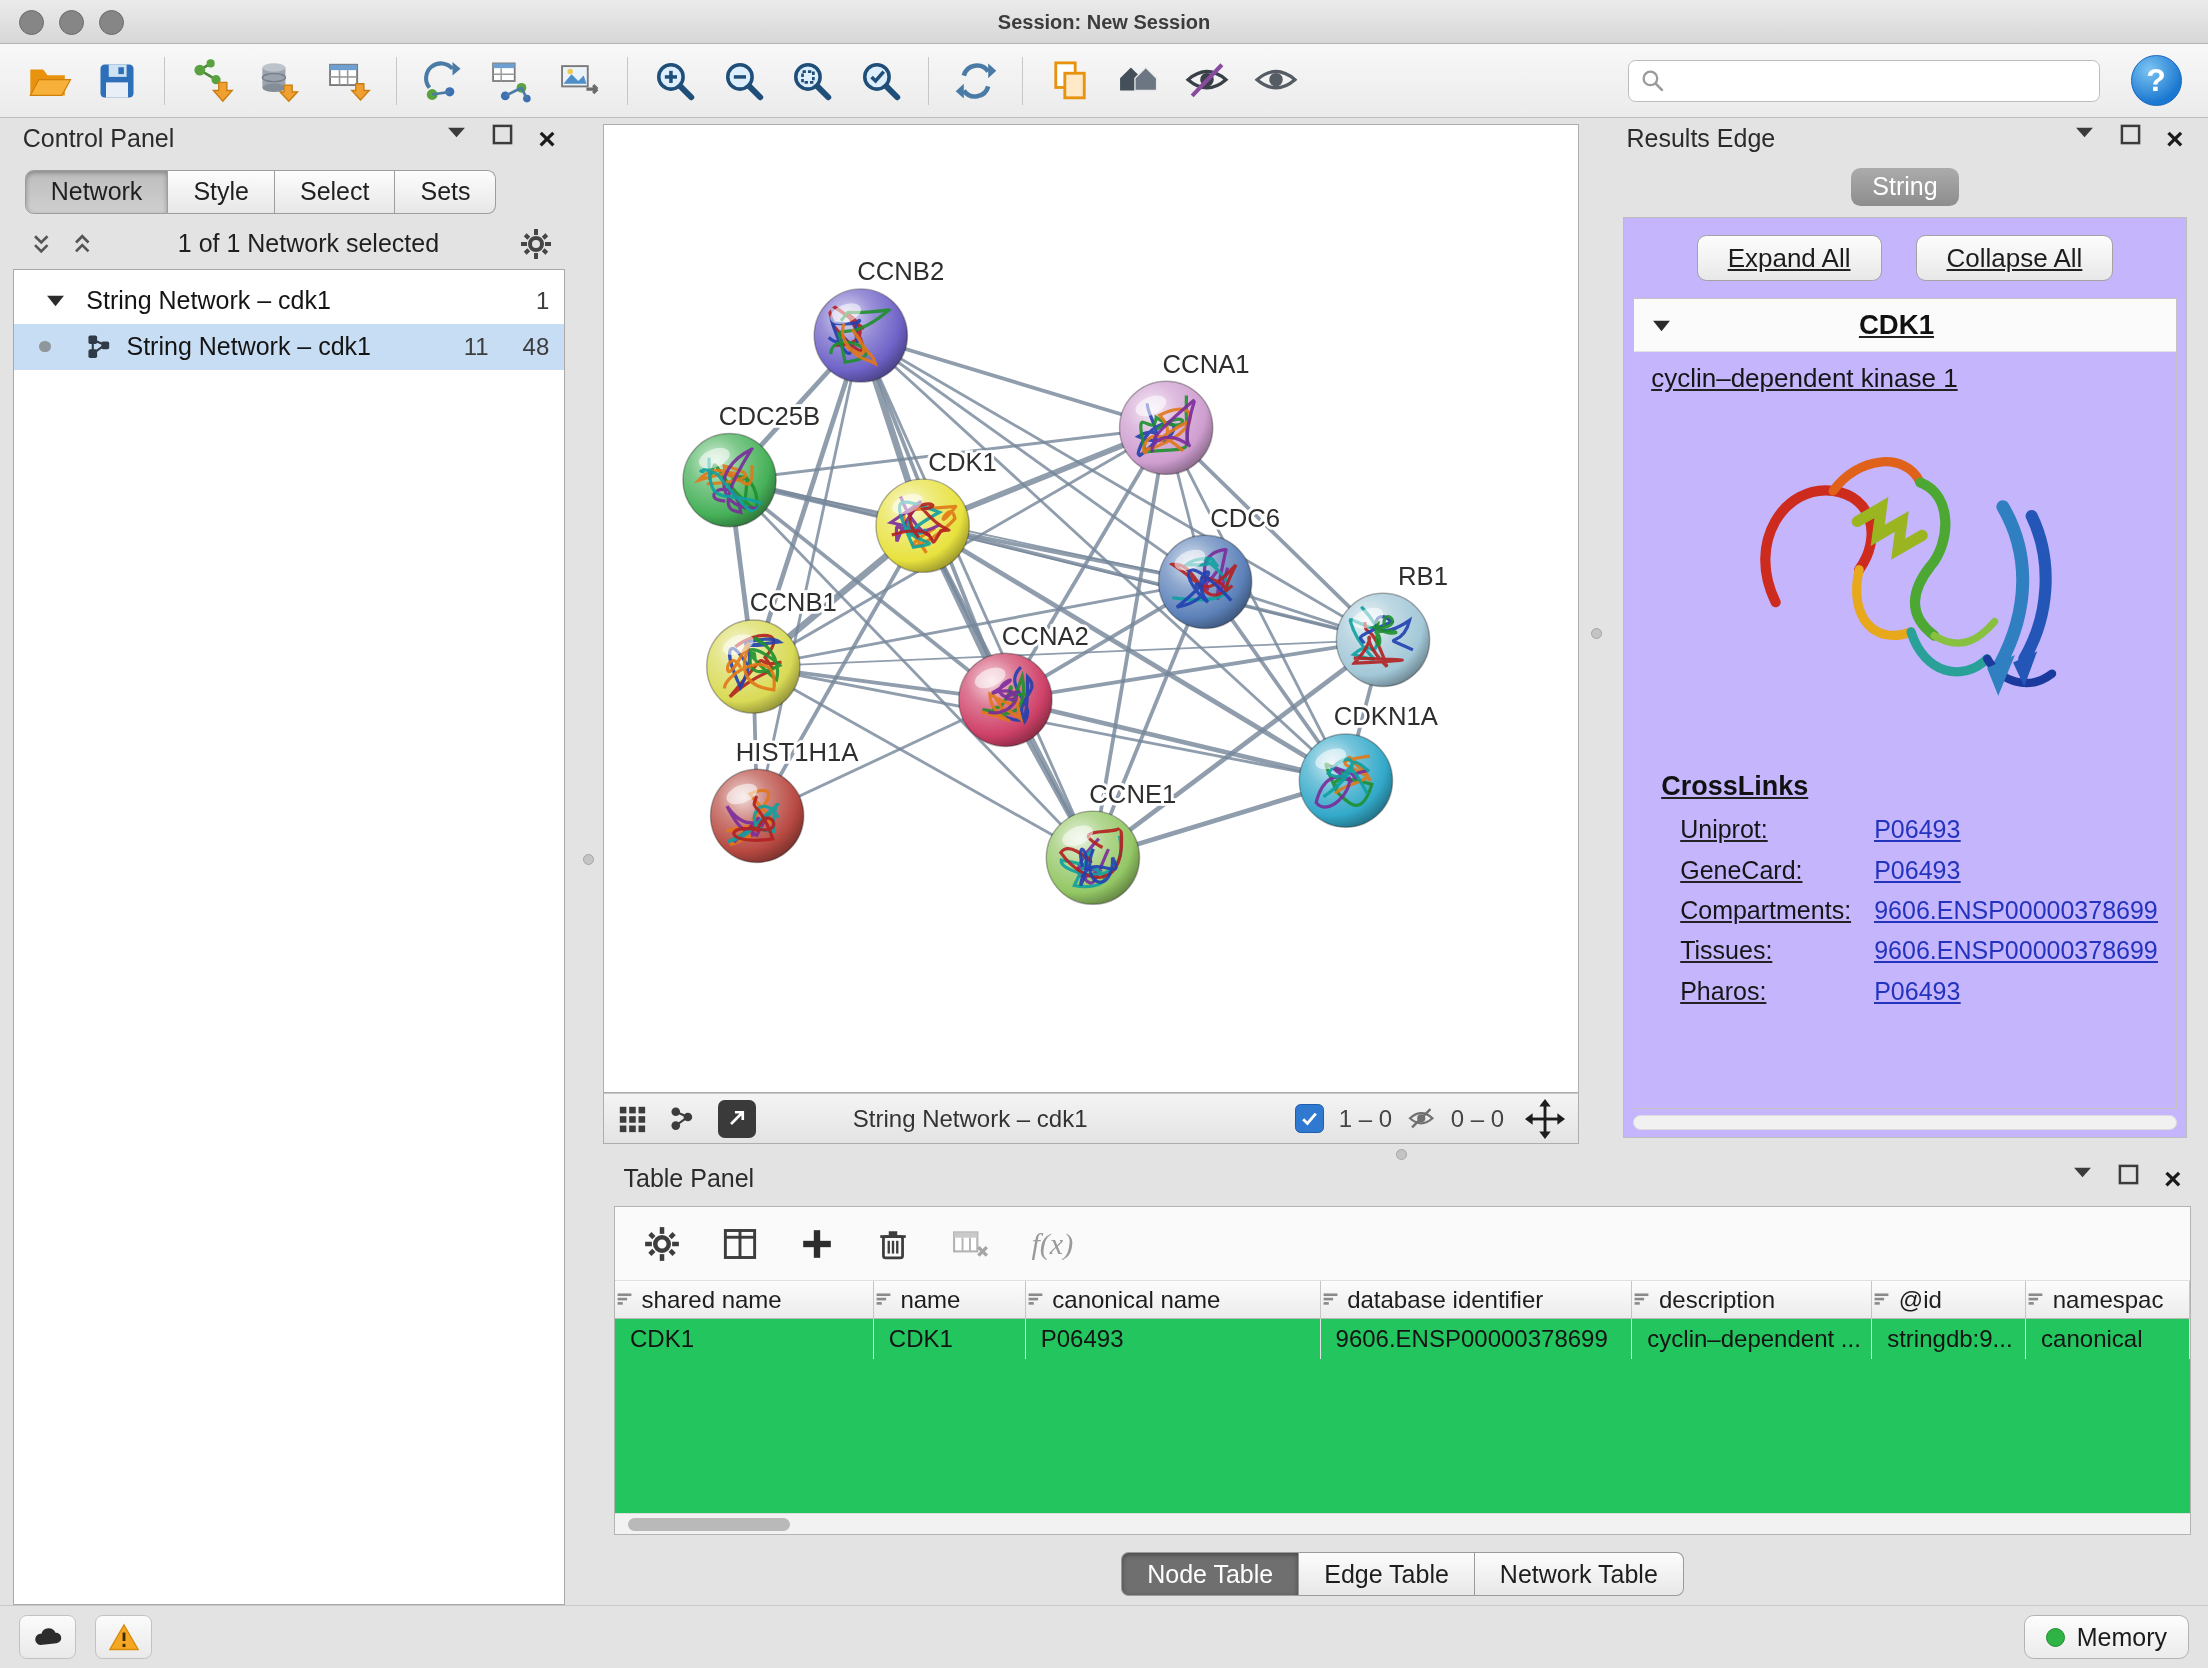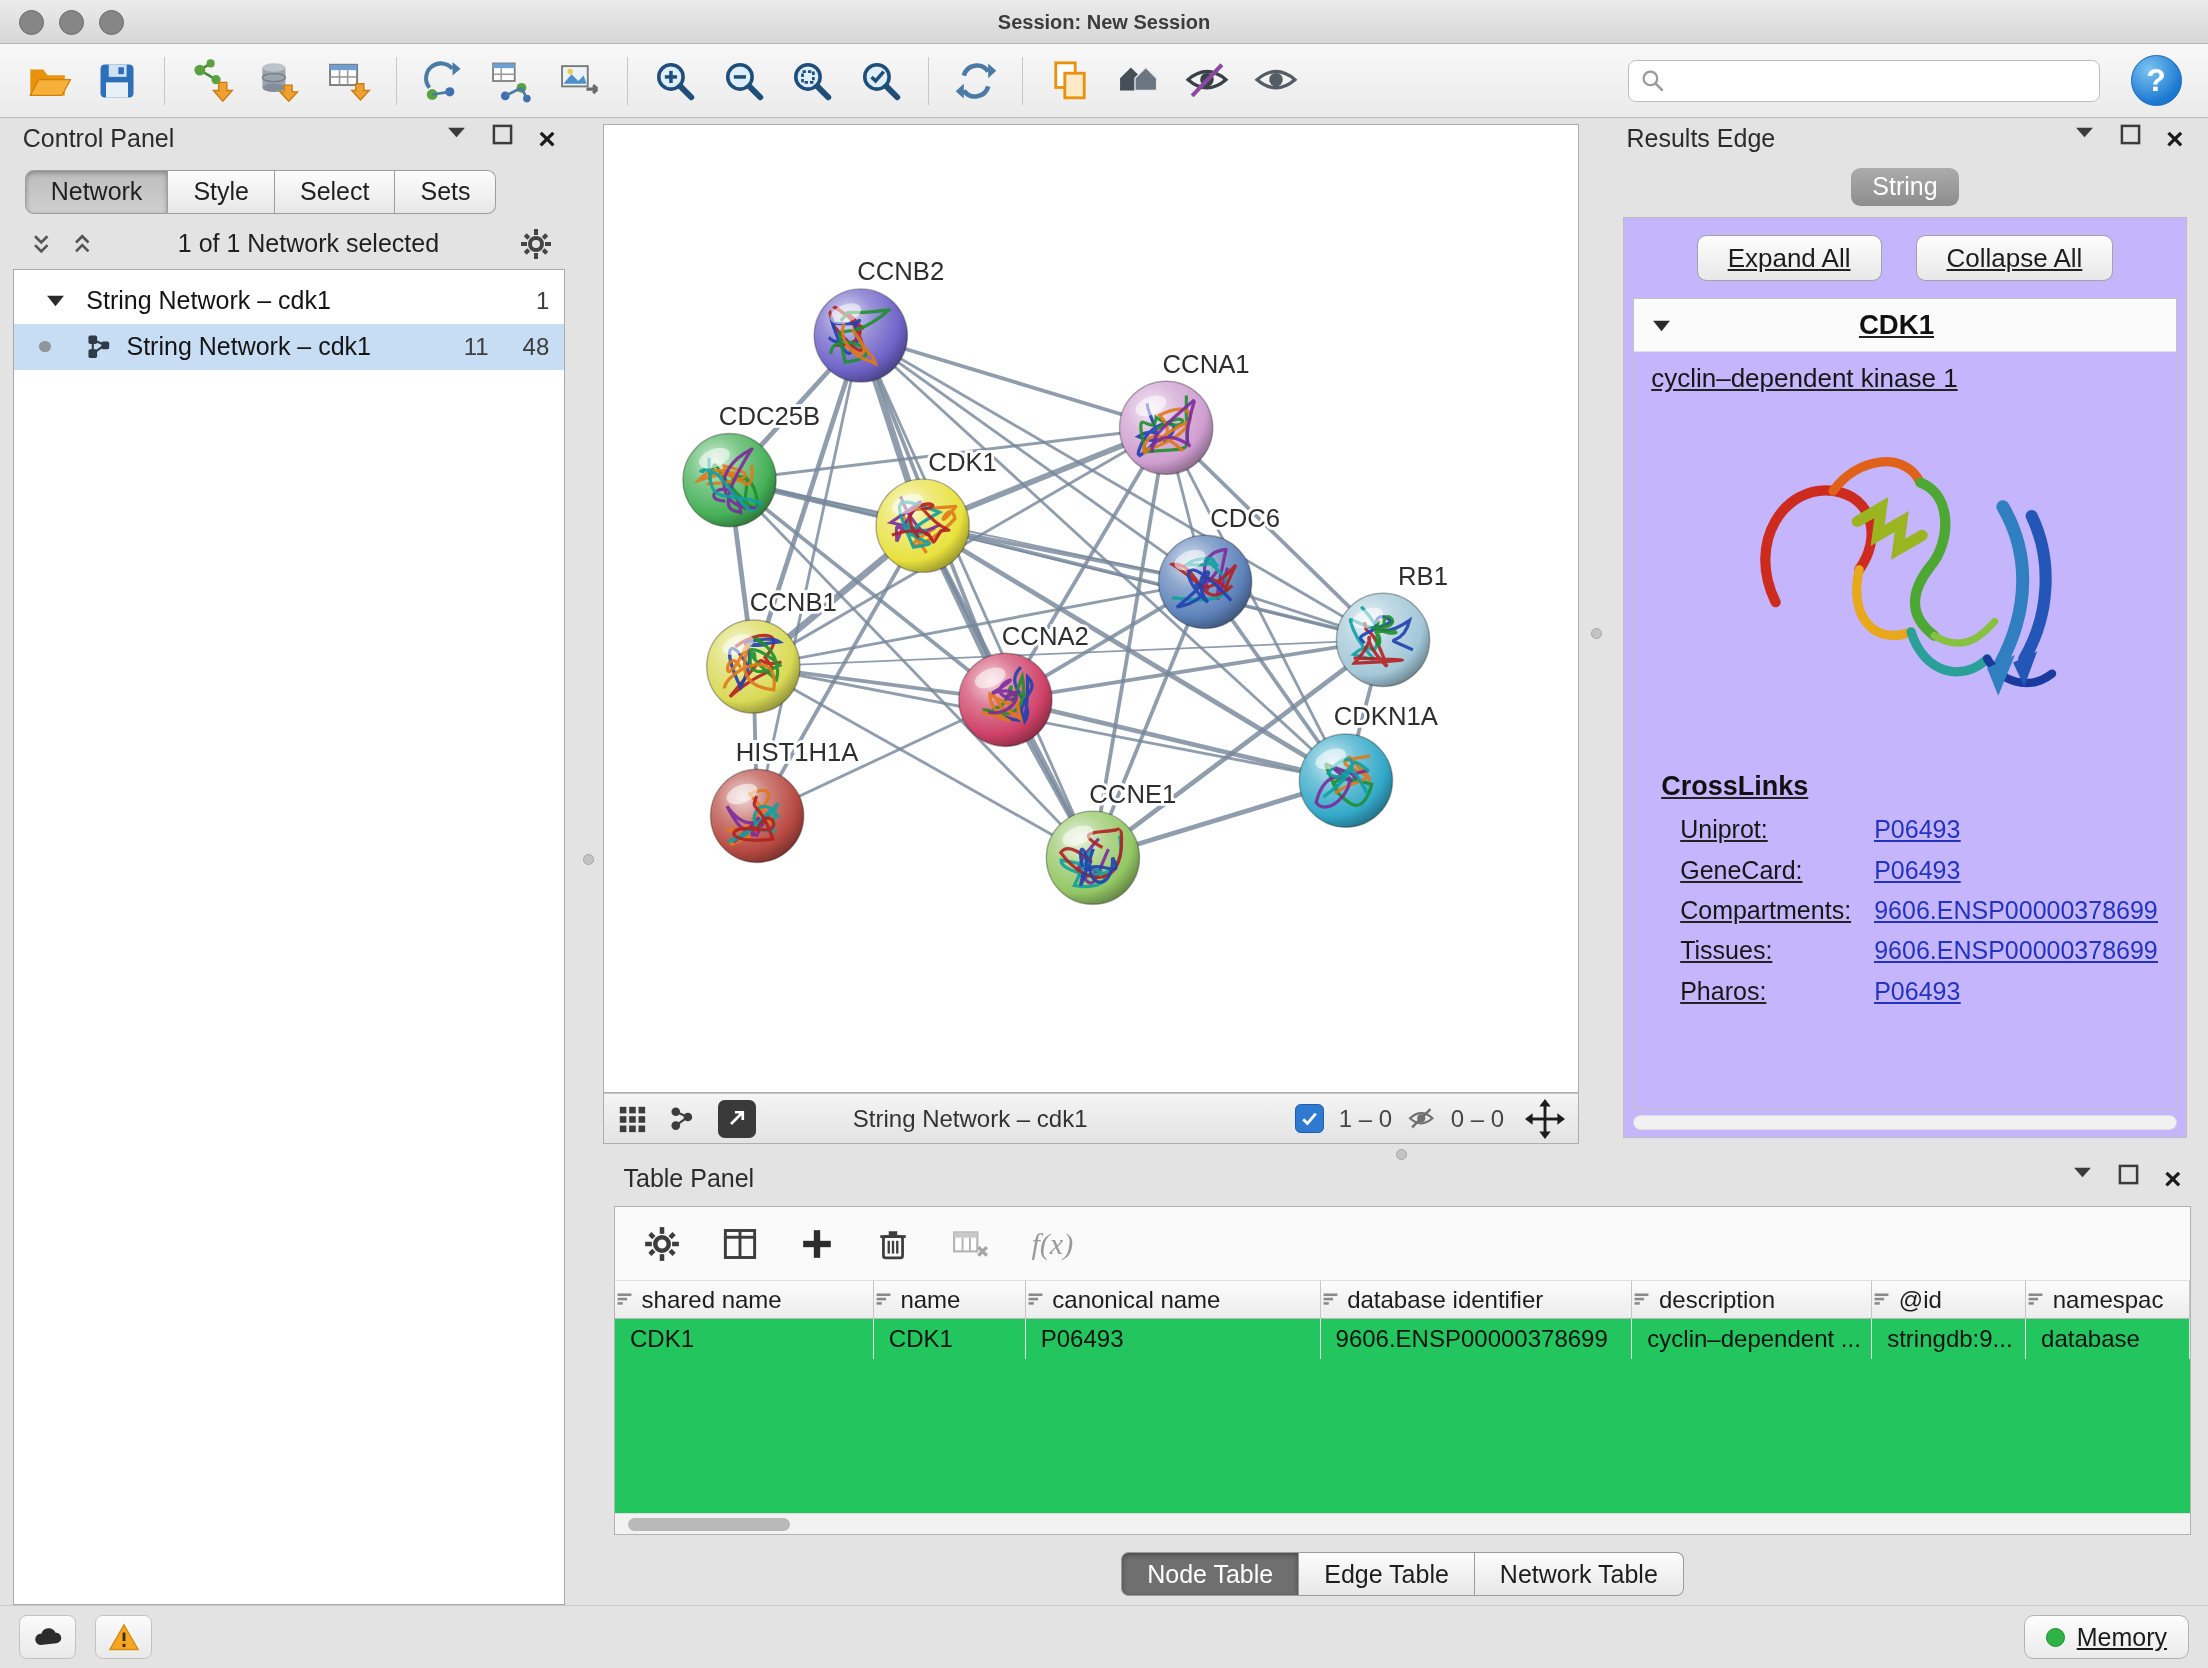--- a/index.html
+++ b/index.html
@@ -113,21 +113,21 @@
   .tp-tab.active { background:#6f6f6f; color:#fff; box-shadow:inset 0 1.9px 4.8px rgba(0,0,0,.35); }
 
   
   .statusbar { position:absolute; left:0; right:0; bottom:0; height:63px; background:#e3e3e3;
     border-top:1px solid #cascade; border-top:1px solid #c9c9c9; display:flex; align-items:center; padding:0 19px; }
   .sb-btn { width:57px; height:44px; border:1px solid #c2c2c2; border-radius:7.6px;
     background:linear-gradient(#fbfbfb,#e9e9e9); display:flex; align-items:center; justify-content:center;
     margin-right:19px; cursor:pointer; }
   .memory-btn { margin-left:auto; height:44px; border:1px solid #b3b3b3; border-radius:9.5px;
     background:linear-gradient(#fdfdfd,#ebebeb); display:flex; align-items:center; gap:11.4px; padding:0 21px;
-    font-size:25px; font-family:inherit; cursor:pointer; color:#1b1b1b;text-decoration:underline; }
+    font-size:25px; font-family:inherit; cursor:pointer; color:#1b1b1b; }
   .memory-dot { width:19px; height:19px; border-radius:50%; background:#2fb344; border:1px solid #1e8c31; }
 
   .split-dot { position:absolute; width:11.4px; height:11.4px; border-radius:50%; background:#c4c4c4; border:1px solid #a5a5a5; cursor:pointer; }
 </style>
 </head>
 <body>
 
 <div class="titlebar">
   <div class="traffic">
     <span class="light"></span>
@@ -916,21 +916,21 @@
           <span>namespac</span>
         </div>
     </div>
     <div class="tp-datarow">
       <div class="td">CDK1</div>
       <div class="td">CDK1</div>
       <div class="td">P06493</div>
       <div class="td">9606.ENSP00000378699</div>
       <div class="td">cyclin–dependent ...</div>
       <div class="td">stringdb:9...</div>
-      <div class="td">database</div>
+      <div class="td">canonical</div>
     </div>
     <div class="tp-fill"></div>
     <div class="tp-hscroll">
         <div class="tp-thumb"></div>
       </div>
   </div>
   <div class="tp-tabs">
     <div class="tp-tab active">
         <span>Node Table</span>
       </div>

